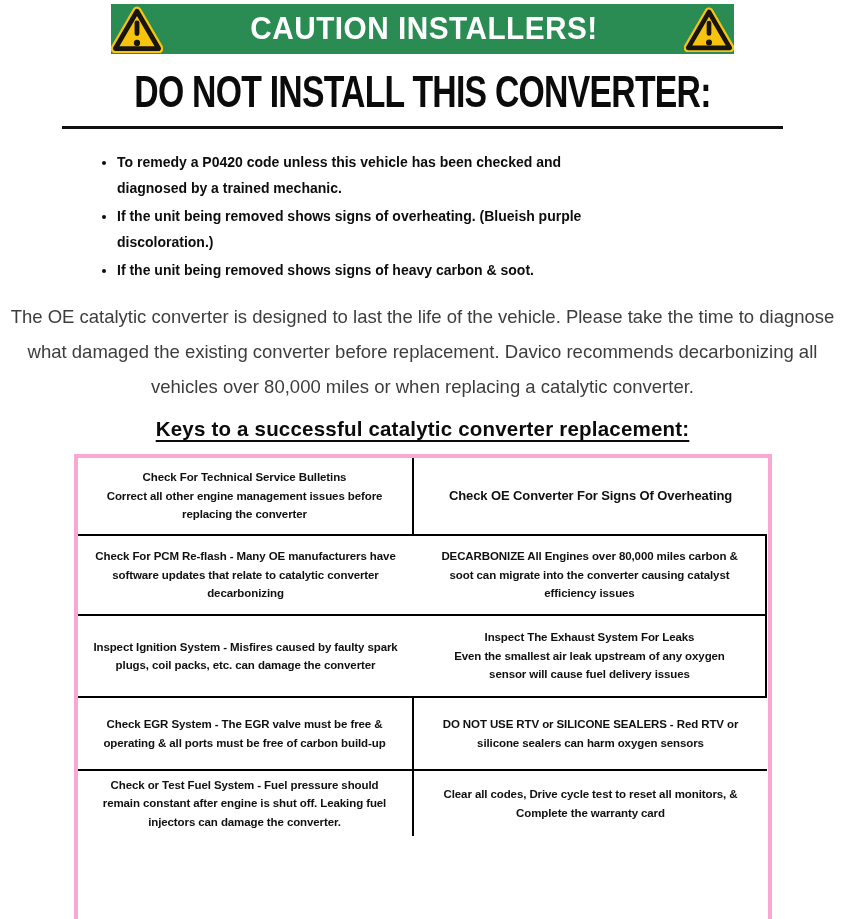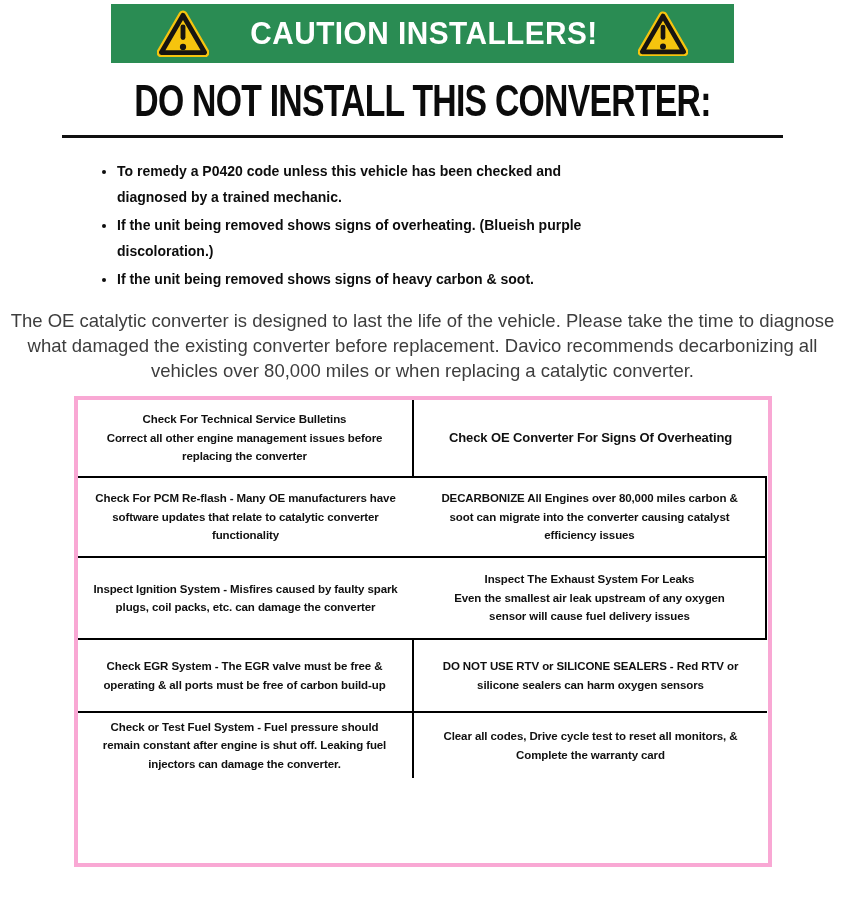--- a/index.html
+++ b/index.html
@@ -2,43 +2,43 @@
 <html><head>
 <meta charset="utf-8">
 <style>
   html,body{margin:0;padding:0;}
   body{
     width:845px;height:919px;background:#ffffff;
     font-family:"Liberation Sans",sans-serif;color:#0d0d0d;
     overflow:hidden;
   }
   .banner{
-    width:623px;height:59px;margin:4px auto 0;background:#2a8c53;
-    display:flex;align-items:center;justify-content:center;gap:34px;
+    width:623px;height:50px;margin:4px auto 0;background:#2a8c53;
+    display:flex;align-items:center;justify-content:space-between;gap:34px;
   }
   .banner-text{
     color:#ffffff;font-size:31px;font-weight:700;letter-spacing:.5px;
     white-space:nowrap;transform:scaleX(.96);
   }
   .warn-icon{display:flex;align-items:center;}
   h1.title{
     margin:14px 0 0;text-align:center;font-size:45px;font-weight:700;
     letter-spacing:-1px;white-space:nowrap;color:#0b0b0b;
     transform:scaleX(.75);transform-origin:center;line-height:48px;
   }
   hr.divider{
     width:721px;border:none;border-top:3px solid #101010;margin:10px auto 0;
   }
   ul.warnings{
     margin:20px 0 0 95px;padding-left:22px;width:650px;
     font-weight:700;font-size:14px;line-height:26px;color:#0d0d0d;
   }
   ul.warnings li{white-space:pre-line;margin-bottom:2px;}
   p.advisory{
-    margin:16px auto 0;text-align:center;font-size:18.5px;line-height:25px;
+    margin:16px auto 0;text-align:center;font-size:18.5px;line-height:35px;
     color:#3d3d3d;white-space:pre-line;font-weight:400;width:845px;
   }
   h2.keys{
     margin:13px 0 0;text-align:center;font-size:20.5px;font-weight:700;
     color:#0b0b0b;text-decoration:underline;text-decoration-thickness:2px;
     text-underline-offset:4px;letter-spacing:.2px;
   }
   .tbl{
     display:grid;grid-template-columns:48.7% 51.3%;
     grid-template-rows:78px 80px 82px 73px 65px 85px;
@@ -88,29 +88,30 @@
 diagnosed by a trained mechanic.</li>
     <li>If the unit being removed shows signs of overheating. (Blueish purple
 discoloration.)</li>
     <li>If the unit being removed shows signs of heavy carbon &amp; soot.</li>
   </ul>
 
   <p class="advisory">The OE catalytic converter is designed to last the life of the vehicle. Please take the time to diagnose
 what damaged the existing converter before replacement. Davico recommends decarbonizing all
 vehicles over 80,000 miles or when replacing a catalytic converter.</p>
 
+  <h2 class="keys">Keys to a successful catalytic converter replacement:</h2>
 
   <div class="tbl">
     <div class="cell l">Check For Technical Service Bulletins
 Correct all other engine management issues before
 replacing the converter</div>
     <div class="cell r1">Check OE Converter For Signs Of Overheating</div>
     <div class="cell">Check For PCM Re-flash - Many OE manufacturers have
 software updates that relate to catalytic converter
-functionality</div>
+decarbonizing</div>
     <div class="cell l">DECARBONIZE All Engines over 80,000 miles carbon &amp;
 soot can migrate into the converter causing catalyst
 efficiency issues</div>
     <div class="cell">Inspect Ignition System - Misfires caused by faulty spark
 plugs, coil packs, etc. can damage the converter</div>
     <div class="cell l">Inspect The Exhaust System For Leaks
 Even the smallest air leak upstream of any oxygen
 sensor will cause fuel delivery issues</div>
     <div class="cell l">Check EGR System - The EGR valve must be free &amp;
 operating &amp; all ports must be free of carbon build-up</div>

